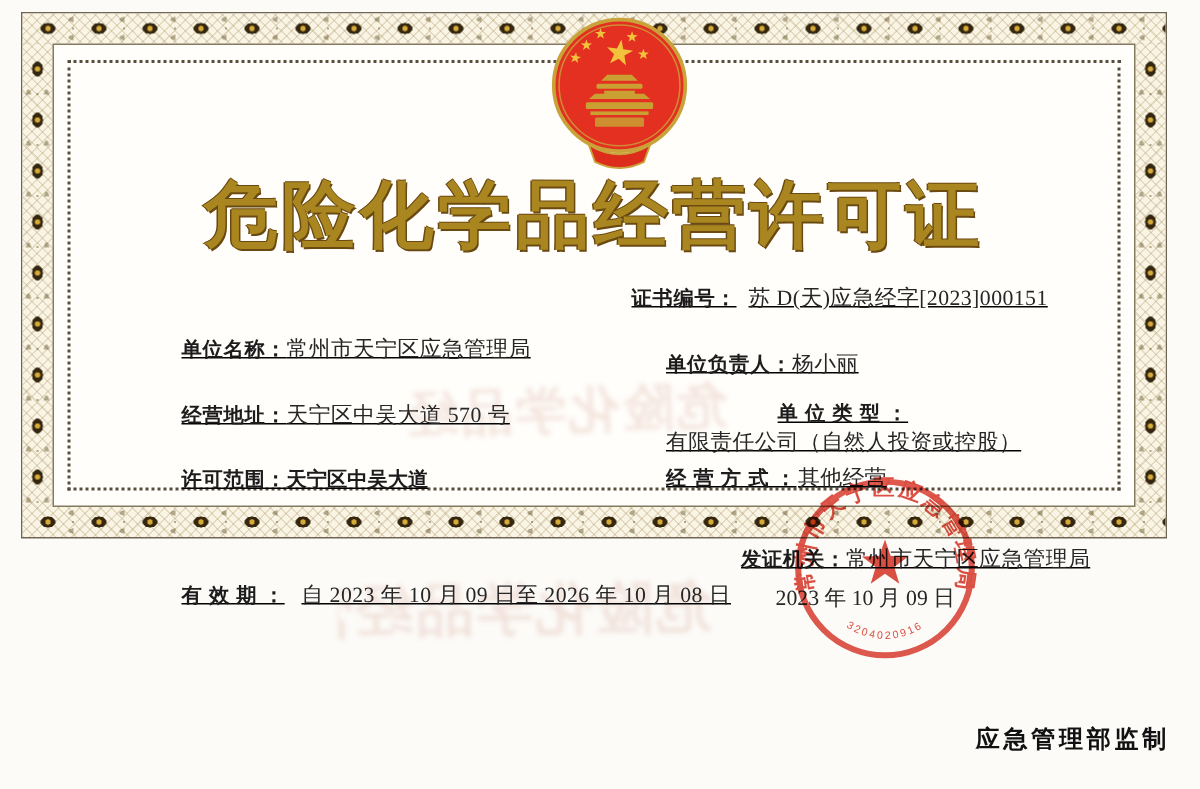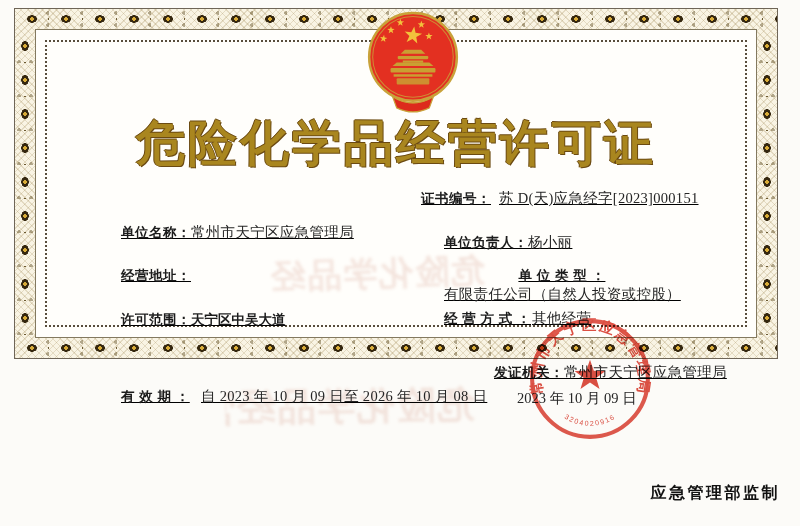--- a/index.html
+++ b/index.html
@@ -123,20 +123,21 @@
     <span class="lbl">证书编号：</span>
     <span class="val" style="margin-left:8px">苏 D(天)应急经字[2023]000151</span>
   </div>
 
   <div class="row r1l">
     <span class="lbl w66">单位名称：</span>
     <span class="val">常州市天宁区应急管理局</span>
   </div>
   <div class="row r2l">
     <span class="lbl w66">经营地址：</span>
+    <span class="val">天宁区中吴大道 570 号</span>
   </div>
   <div class="row r3l">
     <span class="lbl w66">许可范围：</span>
     <span class="val-bold">天宁区中吴大道</span>
   </div>
   <div class="row r4l">
     <span class="lbl w80">有 效 期 ：</span>
     <span class="val">自 2023 年 10 月 09 日至 2026 年 10 月 08 日</span>
   </div>
 

